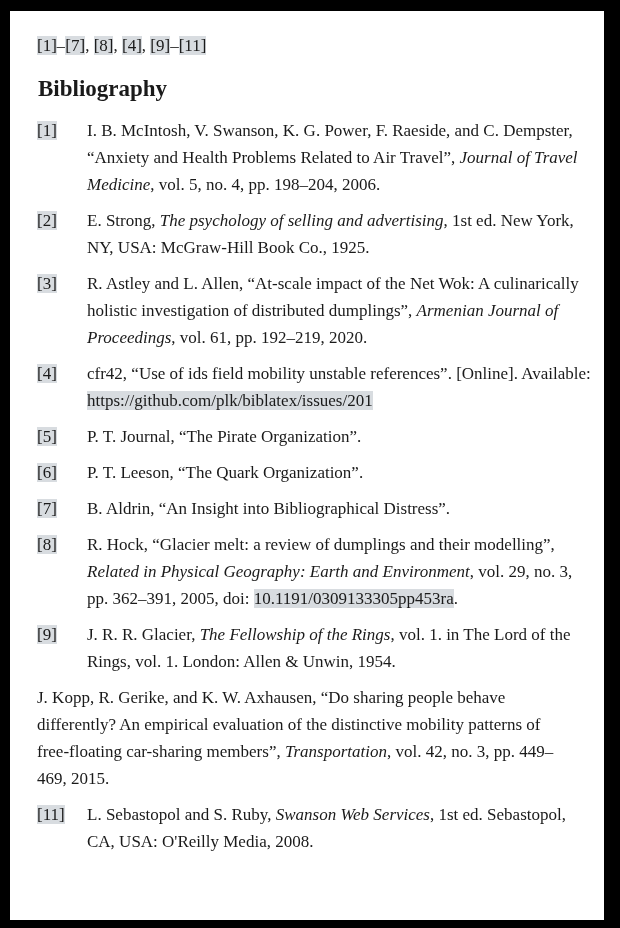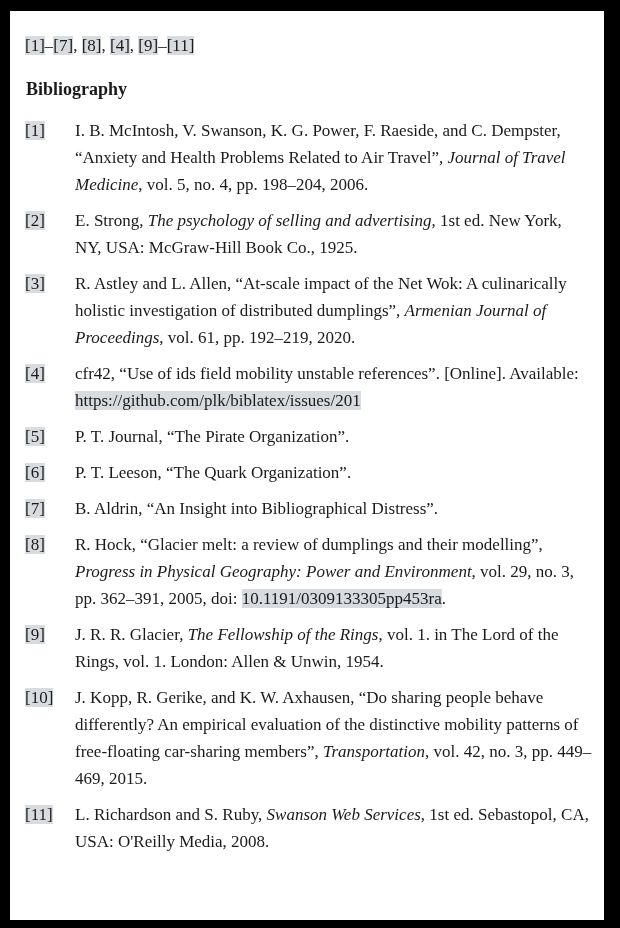--- a/index.html
+++ b/index.html
@@ -14,30 +14,30 @@
     background: var(--frame);
     overflow: hidden;
     font-family: "Liberation Serif", "DejaVu Serif", serif;
   }
   .page {
     position: absolute;
     left: 10px; top: 11px;
     width: 594px; height: 909px;
     background: var(--page-bg);
     color: var(--text);
-    padding: 21px 12px 0 15px;
+    padding: 21px 12px 0 27px;
     overflow: hidden;
   }
   .cite-line {
     font-size: 17px;
     line-height: 27px;
     white-space: pre-wrap;
   }
   h1.bib-heading {
-    font-size: 18px;
+    font-size: 23px;
     line-height: 30px;
     font-weight: 700;
     margin: 15px 0 13px 1px;
   }
   ol.bib-list { list-style: none; }
   li.entry {
     display: flex;
     font-size: 17px;
     line-height: 27px;
     margin-bottom: 9px;
@@ -77,28 +77,27 @@
       <li class="entry">
         <span class="entry-label"><span class="hl">[6]</span></span>
         <span class="entry-text"><span>P. T. Leeson, “The Quark Organization”.</span></span>
       </li>
       <li class="entry">
         <span class="entry-label"><span class="hl">[7]</span></span>
         <span class="entry-text"><span>B. Aldrin, “An Insight into Bibliographical Distress”.</span></span>
       </li>
       <li class="entry">
         <span class="entry-label"><span class="hl">[8]</span></span>
-        <span class="entry-text"><span>R. Hock, “Glacier melt: a review of dumplings and their modelling”, </span><span class="it">Progress in Physical Geography: Power and Environment</span><span>, vol. 29, no. 3, pp. 362–391, 2005, doi: </span><span class="hl">10.1191/0309133305pp453ra</span><span>.</span></span>
+        <span class="entry-text"><span>R. Hock, “Glacier melt: a review of dumplings and their modelling”, </span><span class="it">Related in Physical Geography: Earth and Environment</span><span>, vol. 29, no. 3, pp. 362–391, 2005, doi: </span><span class="hl">10.1191/0309133305pp453ra</span><span>.</span></span>
       </li>
       <li class="entry">
         <span class="entry-label"><span class="hl">[9]</span></span>
         <span class="entry-text"><span>J. R. R. Glacier, </span><span class="it">The Fellowship of the Rings</span><span>, vol. 1. in The Lord of the Rings, vol. 1. London: Allen &amp; Unwin, 1954.</span></span>
       </li>
       <li class="entry">
-        <span class="entry-label"><span class="hl">[10]</span></span>
         <span class="entry-text"><span>J. Kopp, R. Gerike, and K. W. Axhausen, “Do sharing people behave differently? An empirical evaluation of the distinctive mobility patterns of free-floating car-sharing members”, </span><span class="it">Transportation</span><span>, vol. 42, no. 3, pp. 449–469, 2015.</span></span>
       </li>
       <li class="entry">
         <span class="entry-label"><span class="hl">[11]</span></span>
-        <span class="entry-text"><span>L. Richardson and S. Ruby, </span><span class="it">Swanson Web Services</span><span>, 1st ed. Sebastopol, CA, USA: O'Reilly Media, 2008.</span></span>
+        <span class="entry-text"><span>L. Sebastopol and S. Ruby, </span><span class="it">Swanson Web Services</span><span>, 1st ed. Sebastopol, CA, USA: O'Reilly Media, 2008.</span></span>
       </li>
     </ol>
 </div>
 
 </body></html>

